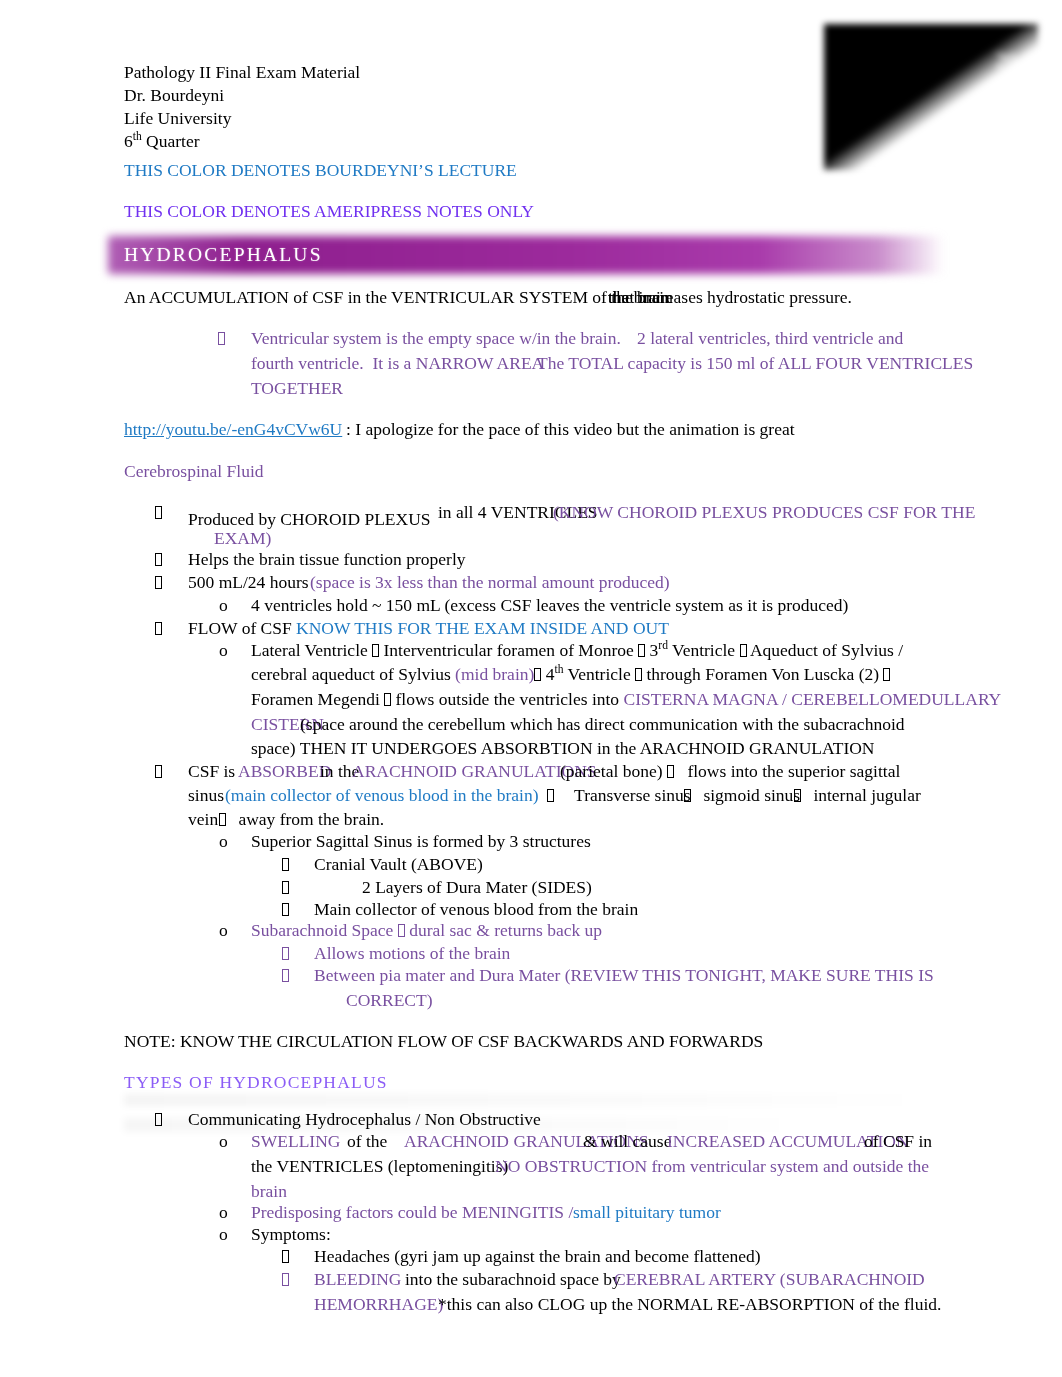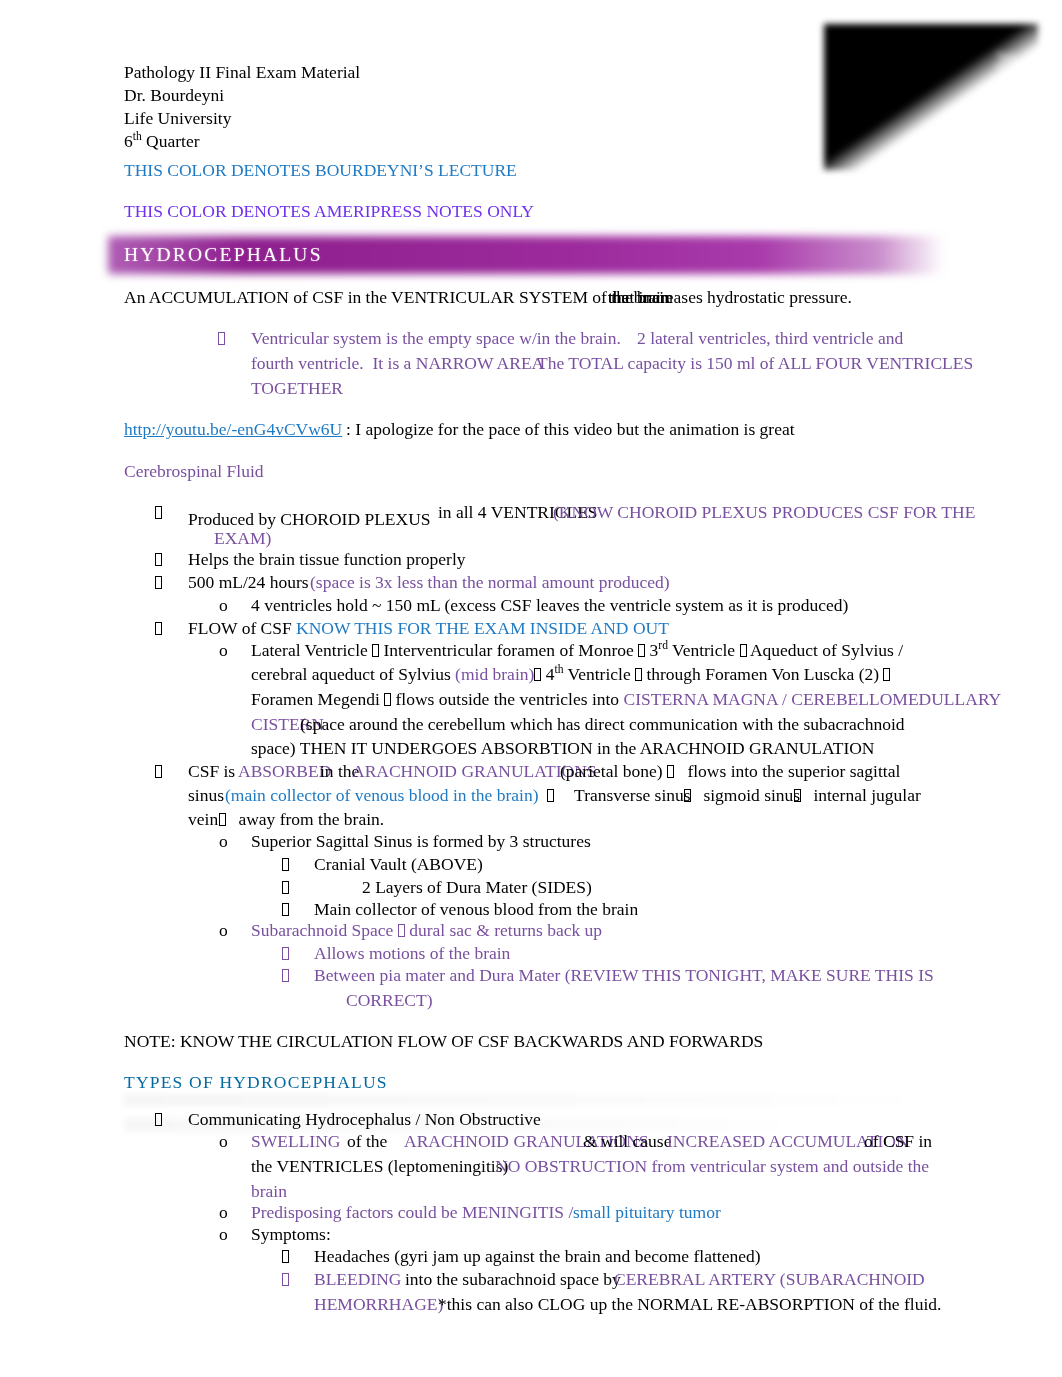--- a/index.html
+++ b/index.html
@@ -33,21 +33,21 @@
   .ln{
     position:absolute;
     font-size:17.5px;
     line-height:23px;
     white-space:pre;
     font-family:"Liberation Serif","DejaVu Serif",serif;
   }
   .blue{color:#1f7ac4;}
   .purple{color:#7950a0;}
   .vpurple{color:#7030f0;}
-  .magenta{color:#0369a1;}
+  .magenta{color:#8b5cf6;}
   .black{color:#000000;}
 
   sup{font-size:0.66em;vertical-align:super;line-height:0;}
 
   
   .tofu{
     display:inline-block;
     width:7px;height:13px;
     border:1px solid currentColor;
     vertical-align:-1px;

